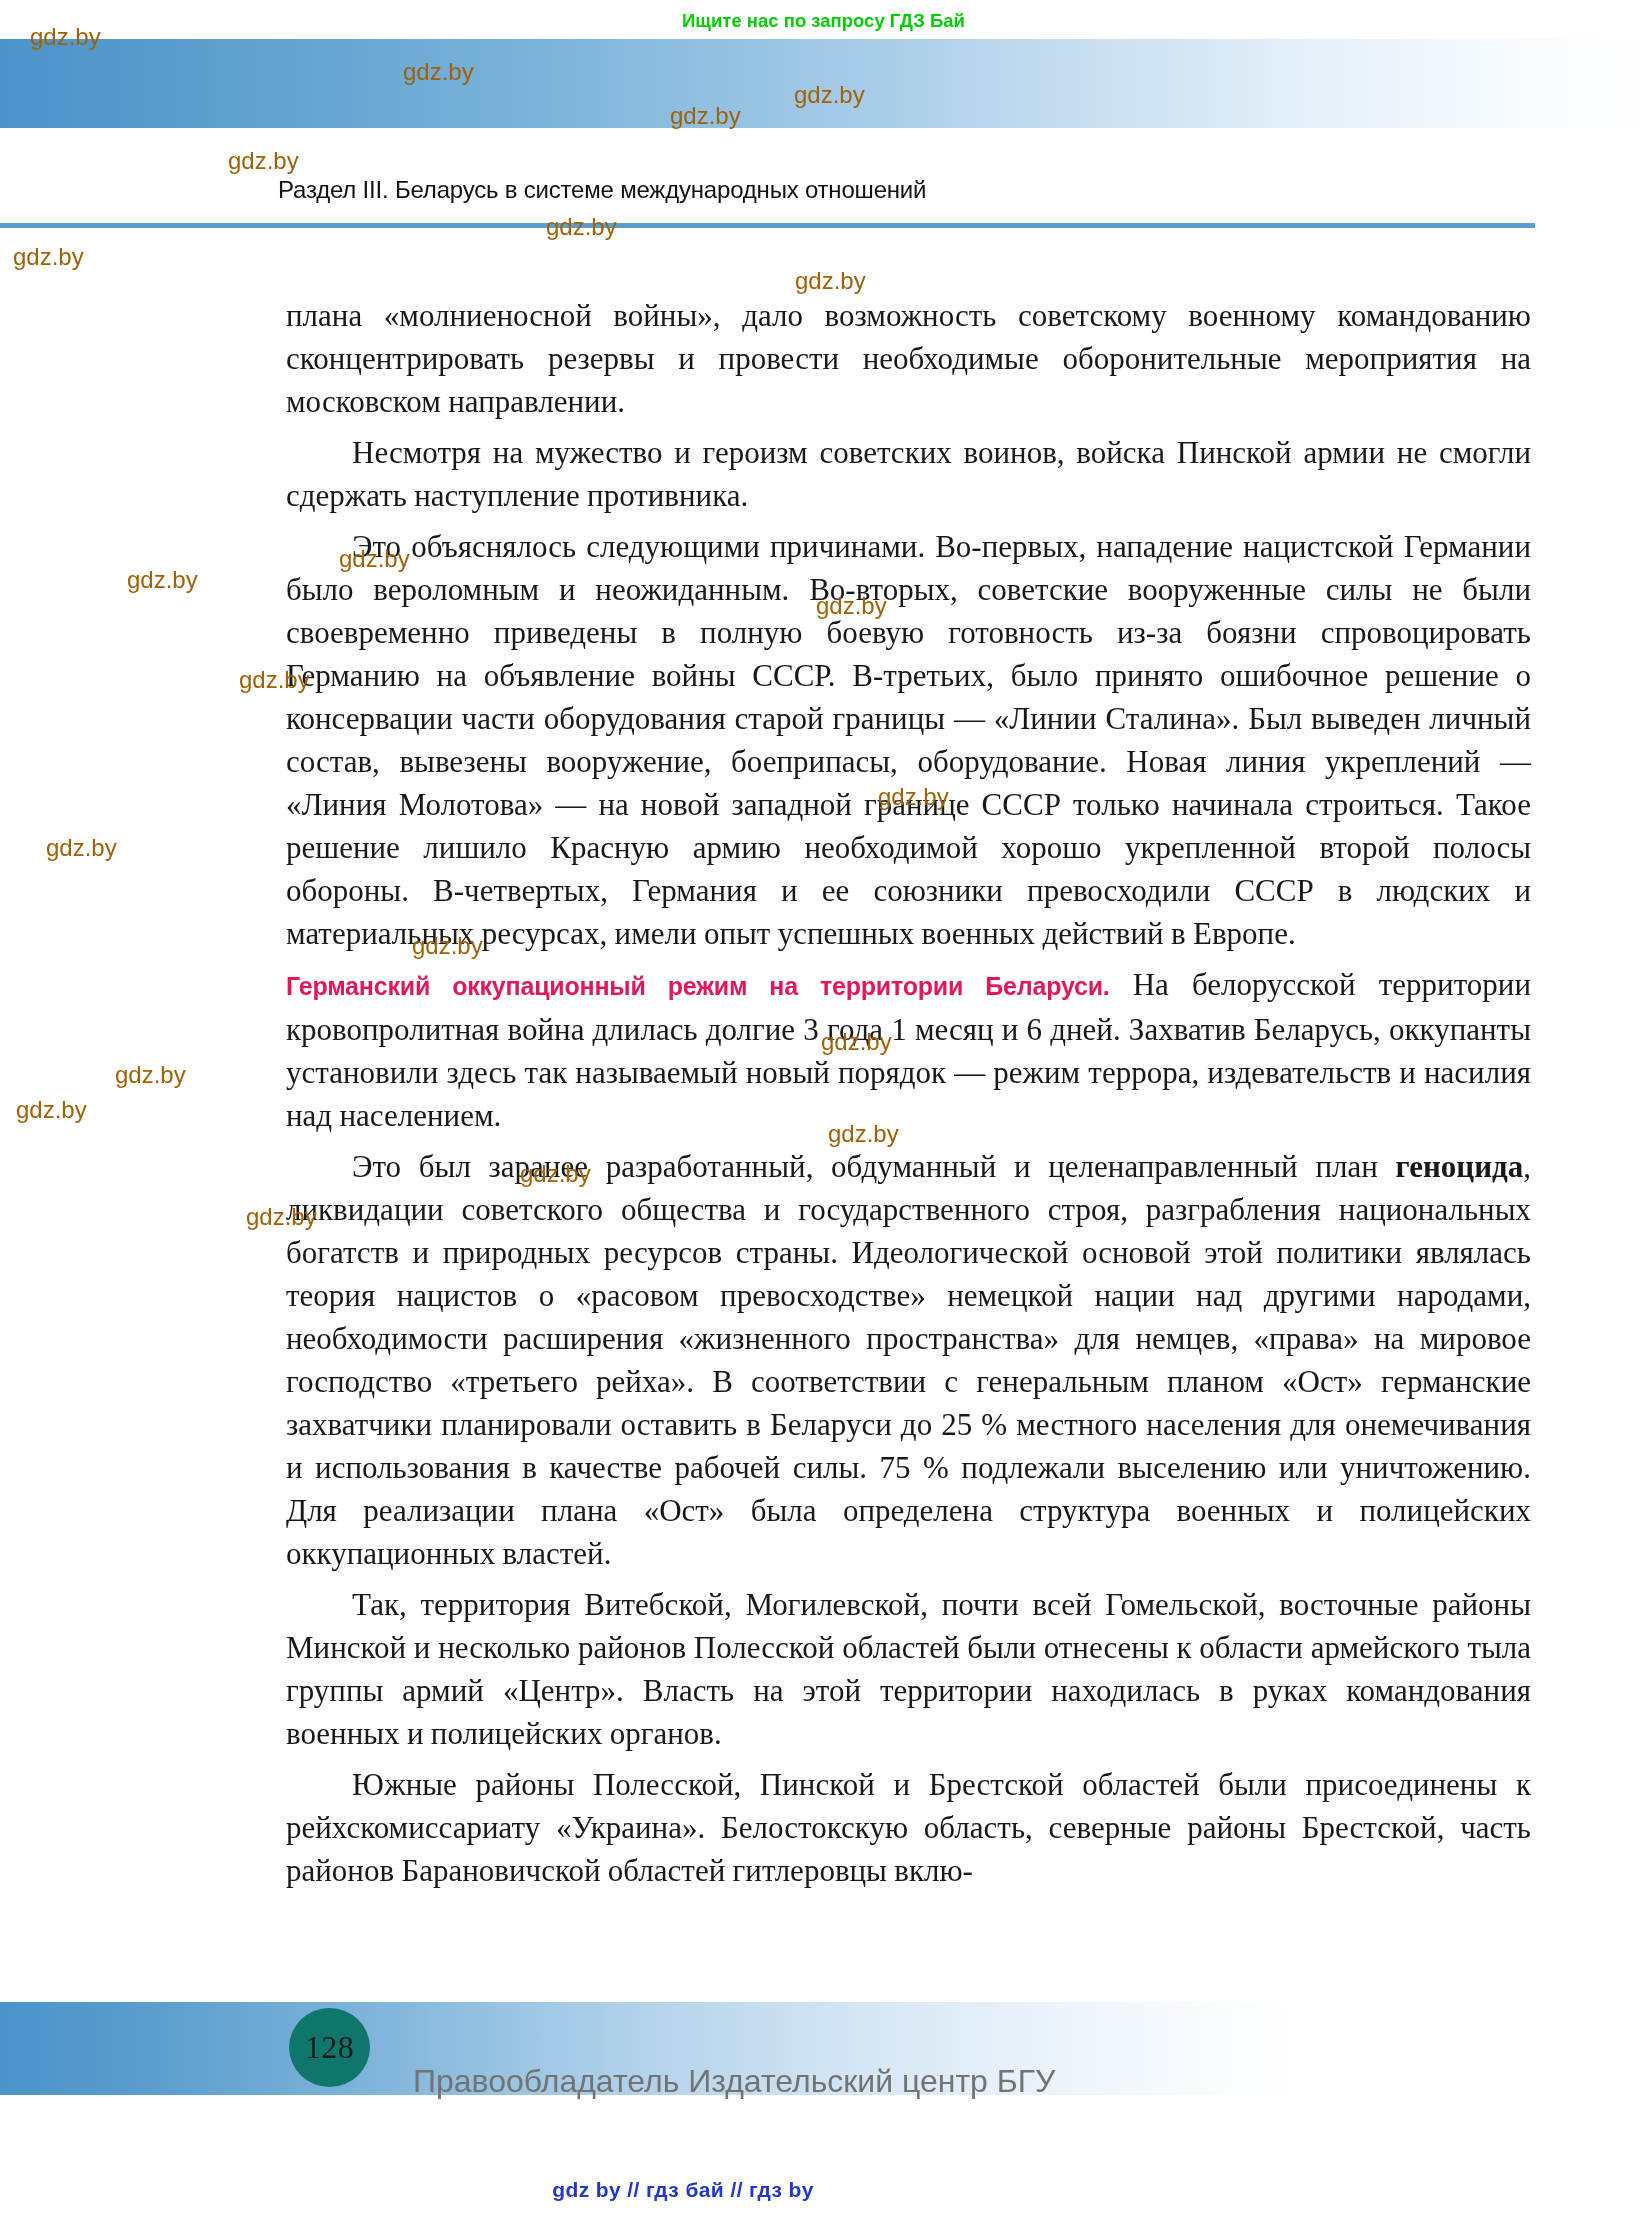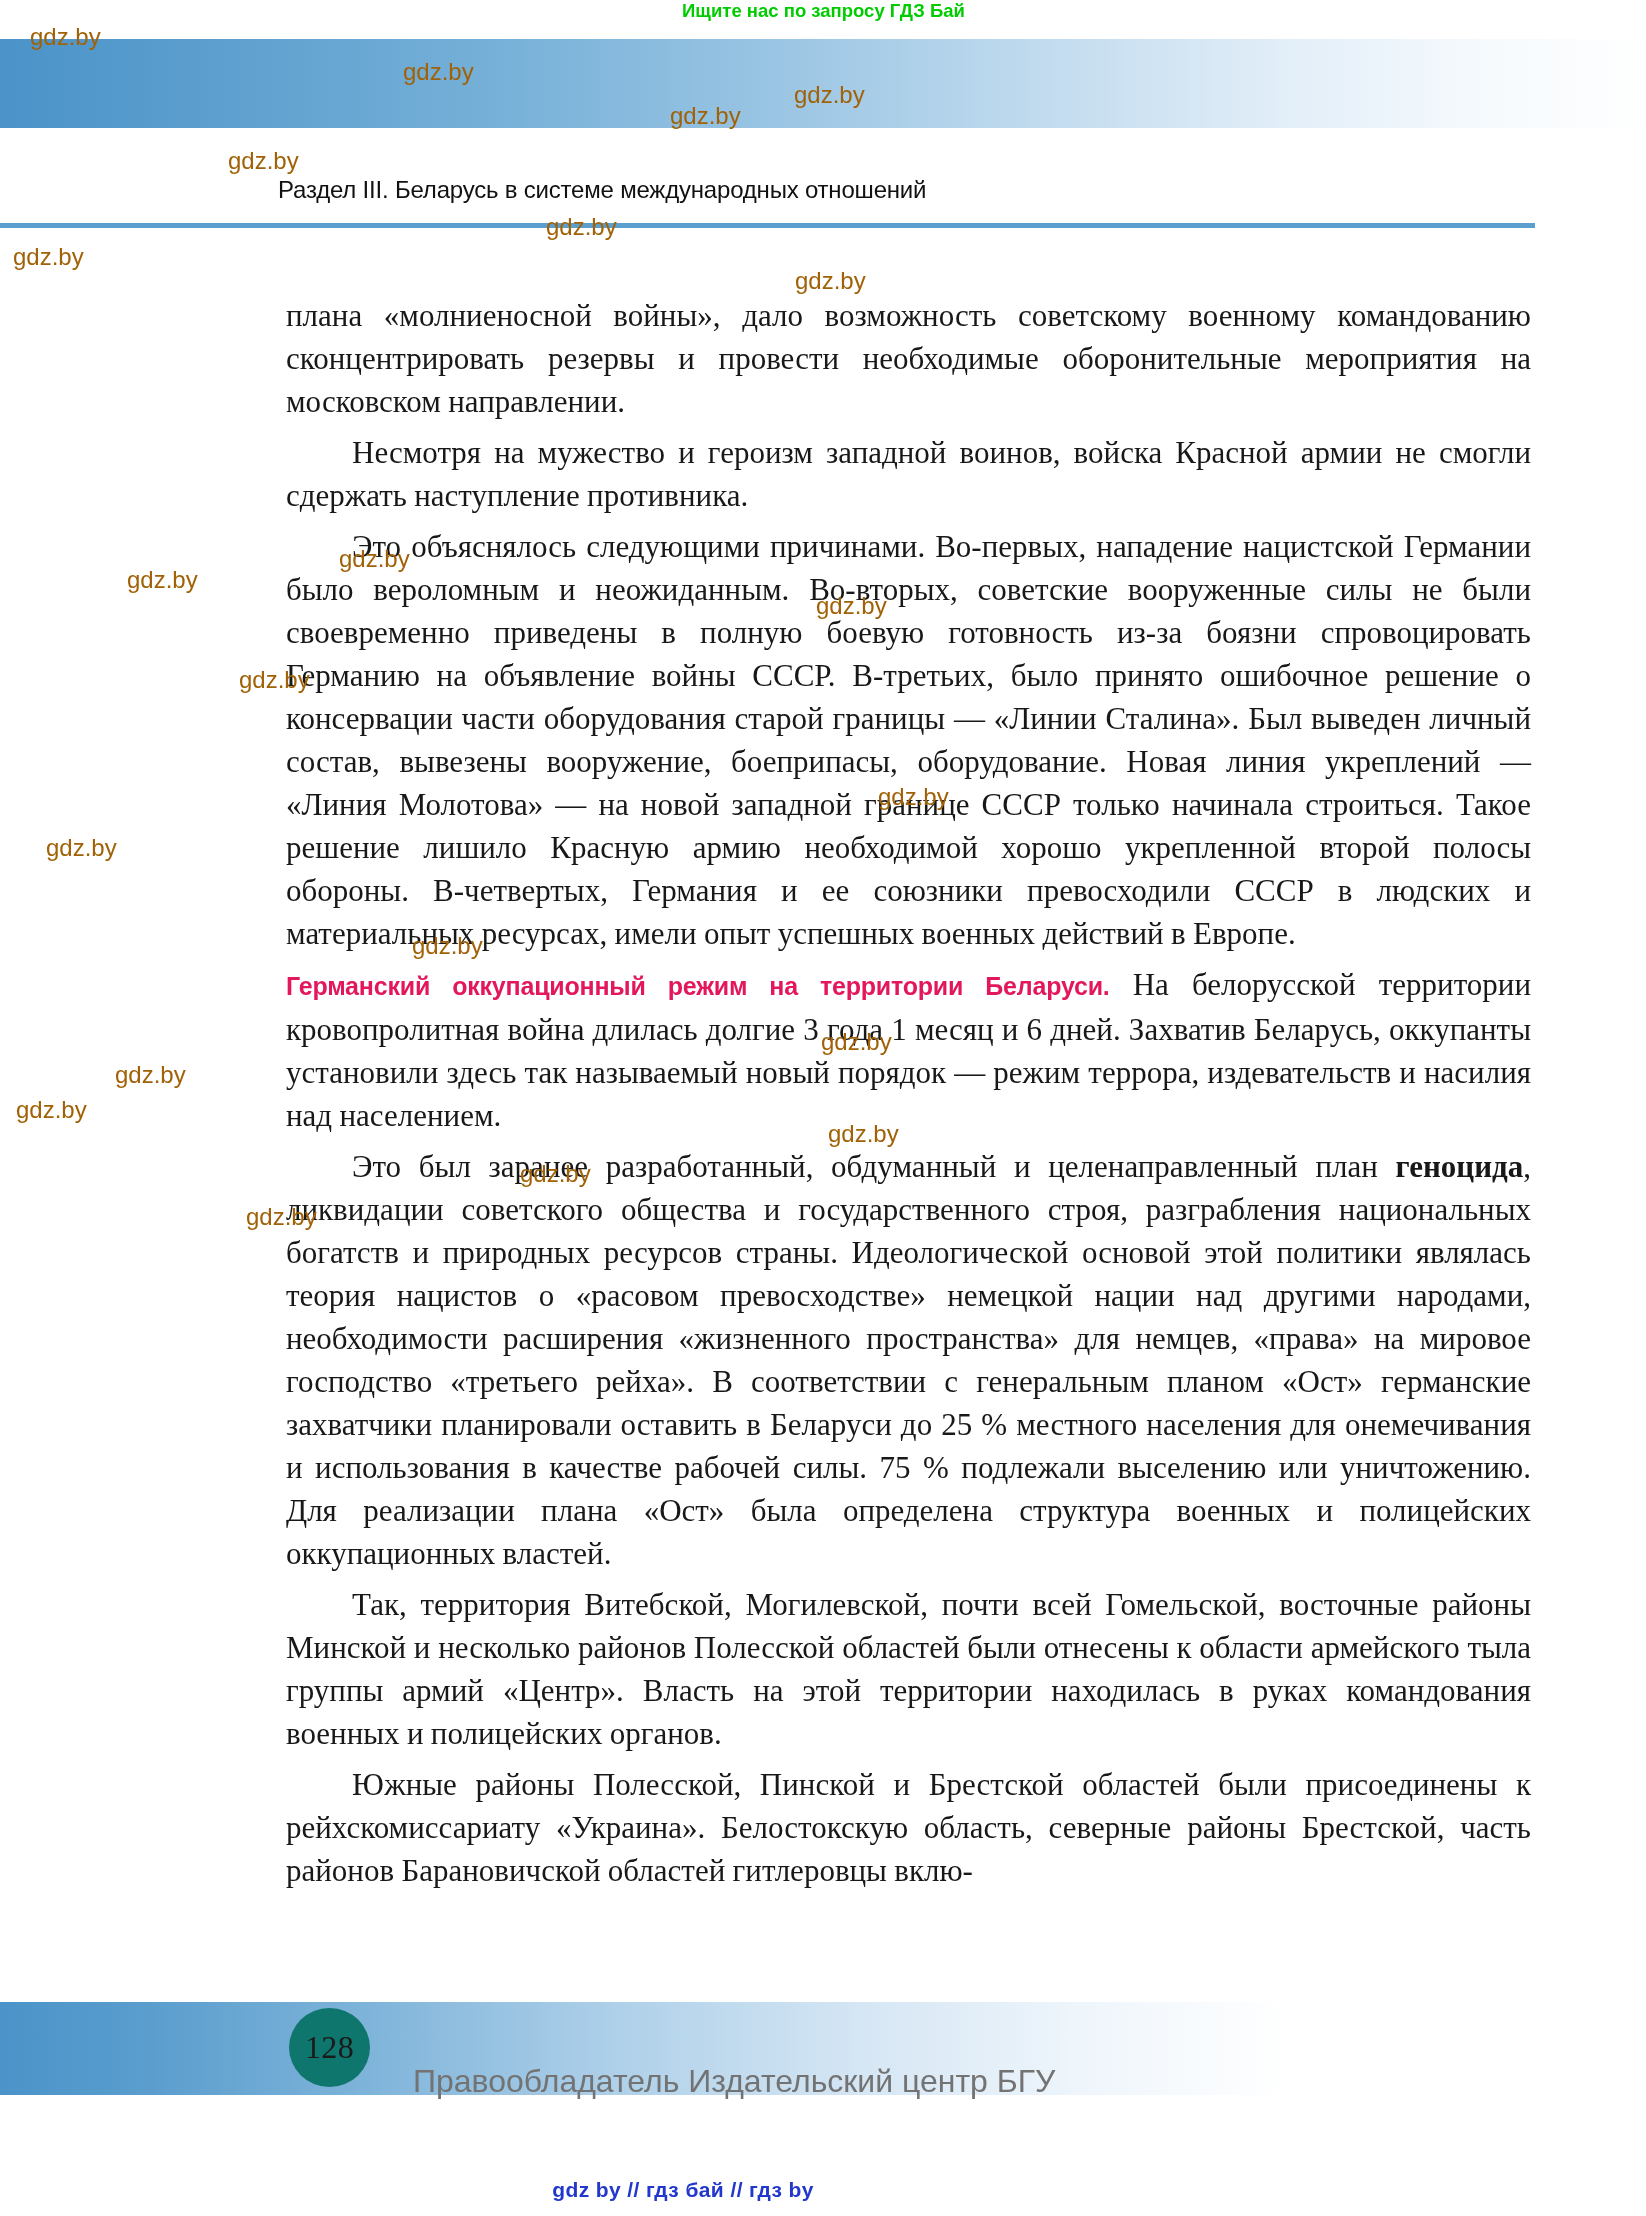--- a/index.html
+++ b/index.html
@@ -11,21 +11,21 @@
     width: 1647px;
     height: 2216px;
     position: relative;
     overflow: hidden;
     font-family: "Liberation Serif", "DejaVu Serif", serif;
   }
 
   
   .promo-line {
     position: absolute;
-    top: 0;
+    top: 10px;
     left: 0;
     width: 1647px;
     text-align: center;
     font-family: "Liberation Sans", sans-serif;
     font-size: 18.5px;
     font-weight: 700;
     color: #00cc00;
     letter-spacing: 0px;
     white-space: nowrap;
   }
@@ -184,21 +184,21 @@
 <div class="header-band"></div>
 
 <div class="section-title">Раздел III. Беларусь в системе международных отношений</div>
 
 <div class="header-rule"></div>
 
 <div class="body-col">
 
   <p class="para no-indent">плана «молниеносной войны», дало возможность советскому военному командованию сконцентрировать резервы и провести необходимые оборонительные мероприятия на московском направлении.</p>
 
-  <p class="para">Несмотря на мужество и героизм западной воинов, войска Красной армии не смогли сдержать наступление противника.</p>
+  <p class="para">Несмотря на мужество и героизм советских воинов, войска Пинской армии не смогли сдержать наступление противника.</p>
 
   <p class="para">Это объяснялось следующими причинами. Во-первых, нападение нацистской Германии было вероломным и неожиданным. Во-вторых, советские вооруженные силы не были своевременно приведены в полную боевую готовность из-за боязни спровоцировать Германию на объявление войны СССР. В-третьих, было принято ошибочное решение о консервации части оборудования старой границы — «Линии Сталина». Был выведен личный состав, вывезены вооружение, боеприпасы, оборудование. Новая линия укреплений — «Линия Молотова» — на новой западной границе СССР только начинала строиться. Такое решение лишило Красную армию необходимой хорошо укрепленной второй полосы обороны. В-четвертых, Германия и ее союзники превосходили СССР в людских и материальных ресурсах, имели опыт успешных военных действий в Европе.</p>
 
   <p class="para no-indent"><span class="run-head">Германский оккупационный режим на территории Беларуси.</span><span> На белорусской территории кровопролитная война длилась долгие 3 года 1 месяц и 6 дней. Захватив Беларусь, оккупанты установили здесь так называемый новый порядок — режим террора, издевательств и насилия над населением.</span></p>
 
   <p class="para"><span>Это был заранее разработанный, обдуманный и целенаправленный план </span><b>геноцида</b><span>, ликвидации советского общества и государственного строя, разграбления национальных богатств и природных ресурсов страны. Идеологической основой этой политики являлась теория нацистов о «расовом превосходстве» немецкой нации над другими народами, необходимости расширения «жизненного пространства» для немцев, «права» на мировое господство «третьего рейха». В соответствии с генеральным планом «Ост» германские захватчики планировали оставить в Беларуси до 25 % местного населения для онемечивания и использования в качестве рабочей силы. 75 % подлежали выселению или уничтожению. Для реализации плана «Ост» была определена структура военных и полицейских оккупационных властей.</span></p>
 
   <p class="para">Так, территория Витебской, Могилевской, почти всей Гомельской, восточные районы Минской и несколько районов Полесской областей были отнесены к области армейского тыла группы армий «Центр». Власть на этой территории находилась в руках командования военных и полицейских органов.</p>
 
   <p class="para">Южные районы Полесской, Пинской и Брестской областей были присоединены к рейхскомиссариату «Украина». Белостокскую область, северные районы Брестской, часть районов Барановичской областей гитлеровцы вклю-</p>

